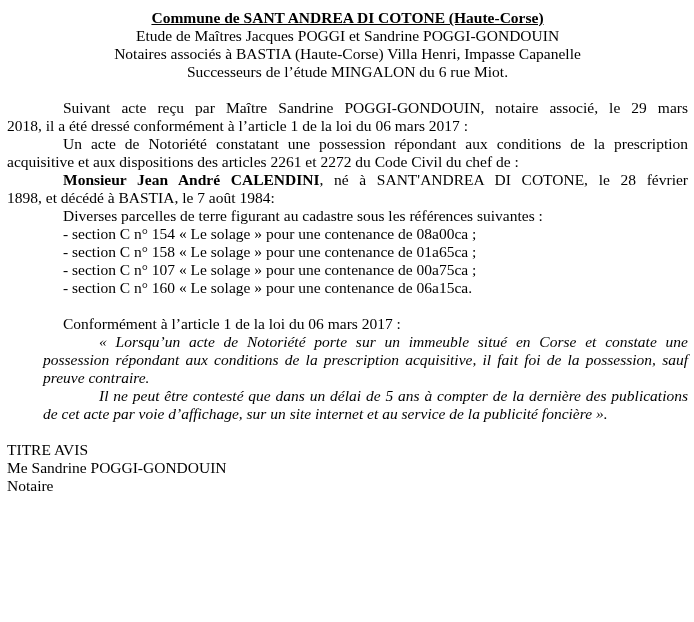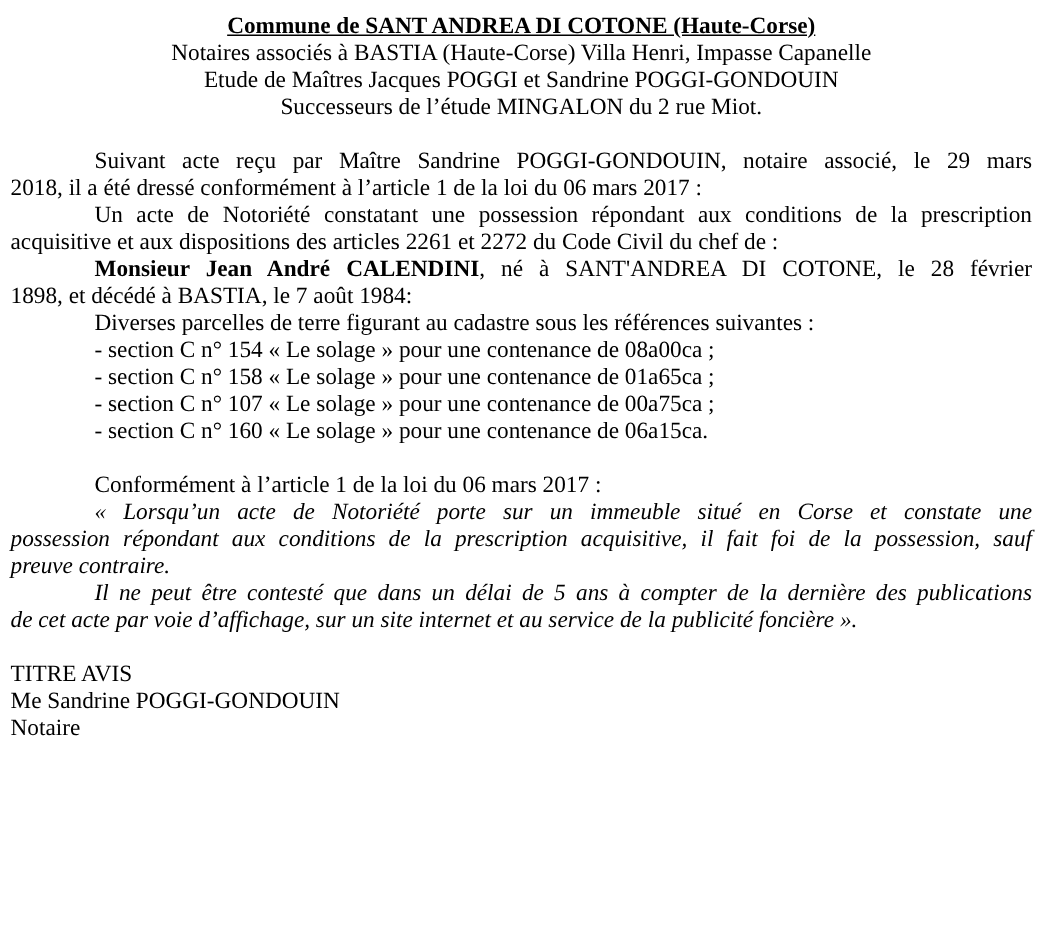--- a/index.html
+++ b/index.html
@@ -17,36 +17,36 @@
     font-family: "Liberation Serif", serif;
     font-size: 15.5px;
     color: #000000;
     background: #ffffff;
   }
   .doc-header { text-align: center; line-height: 18px; }
   .doc-body { margin-top: 18px; line-height: 18px; }
   .line { min-height: 18px; }
   .bold { font-weight: bold; }
   .underline { text-decoration: underline; }
-  .italic { font-style: italic; }
+  .italic { font-style: italic; margin-left: 36px; }
   
   .jfull { text-align: justify; text-align-last: justify; }
   .ind { text-indent: 56px; }
   .gap { margin-top: 18px; }
 </style>
 </head>
 <body>
 
 <div class="page">
 
   <div class="doc-header">
     <div class="line bold underline">Commune de SANT ANDREA DI COTONE (Haute-Corse)</div>
+    <div class="line">Etude de Maîtres Jacques POGGI et Sandrine POGGI-GONDOUIN</div>
     <div class="line">Notaires associés à BASTIA (Haute-Corse) Villa Henri, Impasse Capanelle</div>
-    <div class="line">Etude de Maîtres Jacques POGGI et Sandrine POGGI-GONDOUIN</div>
-    <div class="line">Successeurs de l’étude MINGALON du 2 rue Miot.</div>
+    <div class="line">Successeurs de l’étude MINGALON du 6 rue Miot.</div>
   </div>
 
   <div class="doc-body">
 
     <div>
       <div class="line jfull ind">Suivant acte reçu par Maître Sandrine POGGI-GONDOUIN, notaire associé, le 29 mars</div>
       <div class="line">2018, il a été dressé conformément à l’article 1 de la loi du 06 mars 2017 :</div>
     </div>
 
     <div>

